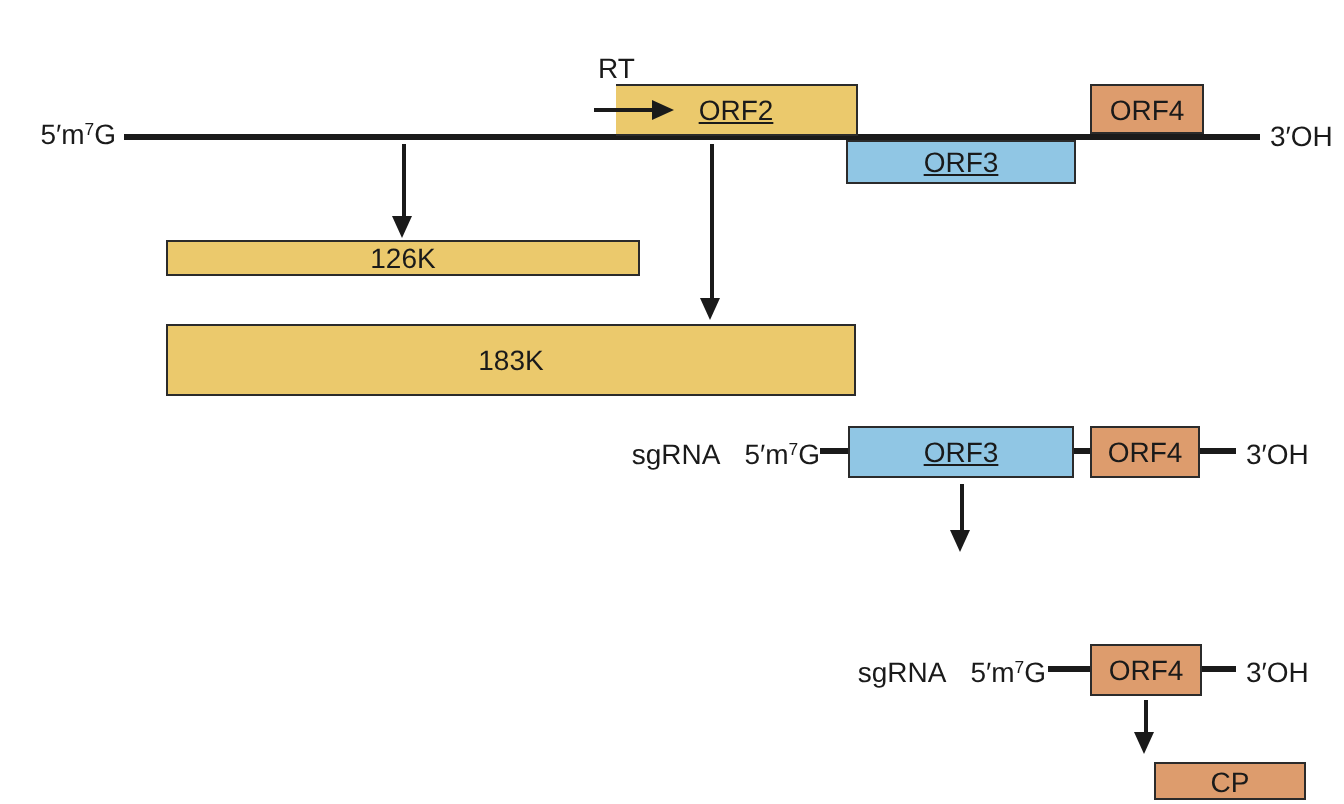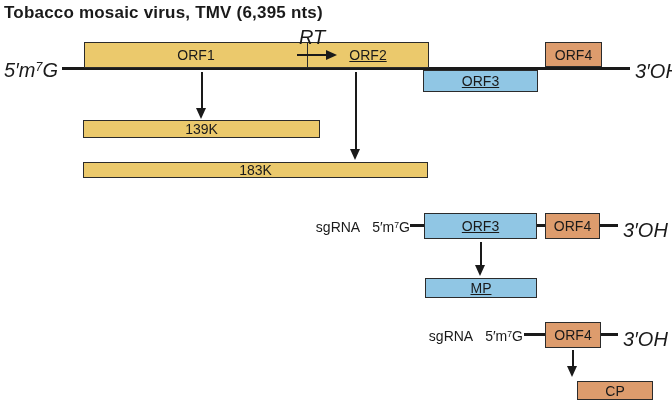--- a/index.html
+++ b/index.html
@@ -1,21 +1,21 @@
 <!DOCTYPE html>
 <html style="--orf-yellow: #EBC96C; --orf-blue: #90C6E4; --orf-orange: #DD9C6D; --ink: #1A1A1A; --box-border: #2B2B2B;"><head>
 <meta charset="utf-8">
 <style>
   html,body{margin:0;padding:0;background:#ffffff;}
   .canvas{
     position:relative;width:672px;height:402px;background:#ffffff;overflow:hidden;
     font-family:"Liberation Sans","DejaVu Sans",sans-serif;color:var(--ink,#1a1a1a);
   }
   .title{position:absolute;left:4px;top:3px;font-size:17px;font-weight:bold;letter-spacing:.2px;}
-  .lbl{position:absolute;font-size:20px;white-space:nowrap;font-style:italic;}
+  .lbl{position:absolute;font-size:14px;white-space:nowrap;}
   .sup{font-size:0.62em;vertical-align:0.5em;}
   .box{
     position:absolute;box-sizing:border-box;border:1.5px solid var(--box-border,#2b2b2b);
     display:flex;align-items:center;justify-content:center;font-size:14px;
   }
   .yellow{background:var(--orf-yellow,#ebc96c);}
   .blue{background:var(--orf-blue,#90c6e4);text-decoration:underline;}
   .orange{background:var(--orf-orange,#dd9c6d);}
   .hline{position:absolute;background:var(--ink,#1a1a1a);}
   .vline{position:absolute;width:2px;background:var(--ink,#1a1a1a);}
@@ -36,21 +36,21 @@
   #rt-label{left:299px;top:26px;}
   #rt-line{left:297px;top:54px;width:29px;height:2px;}
   #rt-head{left:326px;top:50px;}
 
   
   #arrowA-line{left:201px;top:72px;height:38px;}
   #arrowA-head{left:196px;top:108px;}
   #p126k{left:83px;top:120px;width:237px;height:18px;}
   #arrowB-line{left:355px;top:72px;height:78px;}
   #arrowB-head{left:350px;top:149px;}
-  #p183k{left:83px;top:162px;width:345px;height:16px;}
+  #p183k{left:83px;top:162px;width:345px;height:36px;}
 
   
   #sg1-labels{left:0;top:219px;width:410px;}
   #sg1-line-a{left:410px;top:224px;width:14px;height:3px;}
   #sg1-orf3{left:424px;top:213px;width:113px;height:26px;}
   #sg1-line-b{left:537px;top:224px;width:8px;height:3px;}
   #sg1-orf4{left:545px;top:213px;width:55px;height:26px;}
   #sg1-line-c{left:600px;top:224px;width:18px;height:3px;}
   #sg1-oh3{left:623px;top:219px;}
   #arrowC-line{left:480px;top:242px;height:24px;}
@@ -65,58 +65,55 @@
   #sg2-oh3{left:623px;top:328px;}
   #arrowD-line{left:572px;top:350px;height:18px;}
   #arrowD-head{left:567px;top:366px;}
   #cp{left:577px;top:381px;width:76px;height:19px;}
 </style>
 </head>
 <body>
 
 <div class="canvas">
 
-  <div class="title">Tobacco mosaic virus, TMV (6,395 nts)</div>
 
   <div class="hline" id="genome-line"></div>
 
   <div class="lbl" id="cap5-genome"><span>5′m</span><span class="sup">7</span><span>G</span></div>
   <div class="lbl" id="oh3-genome">3′OH</div>
 
-  <div class="box yellow" id="orf1">ORF1</div>
   <div class="box yellow" id="orf2">ORF2</div>
   <div class="box blue" id="orf3-g">ORF3</div>
   <div class="box orange" id="orf4-g">ORF4</div>
 
   <div class="lbl" id="rt-label">RT</div>
   <div class="hline" id="rt-line"></div>
   <div class="head-right" id="rt-head"></div>
 
   <div class="vline" id="arrowA-line"></div>
   <div class="head-down" id="arrowA-head"></div>
-  <div class="box yellow" id="p126k">139K</div>
+  <div class="box yellow" id="p126k">126K</div>
 
   <div class="vline" id="arrowB-line"></div>
   <div class="head-down" id="arrowB-head"></div>
   <div class="box yellow" id="p183k">183K</div>
 
   <div class="sg-labels" id="sg1-labels">
     <span>sgRNA</span>
     <span><span>5′m</span><span class="sup">7</span><span>G</span></span>
   </div>
   <div class="hline" id="sg1-line-a"></div>
   <div class="box blue" id="sg1-orf3">ORF3</div>
   <div class="hline" id="sg1-line-b"></div>
   <div class="box orange" id="sg1-orf4">ORF4</div>
   <div class="hline" id="sg1-line-c"></div>
   <div class="lbl" id="sg1-oh3">3′OH</div>
 
   <div class="vline" id="arrowC-line"></div>
   <div class="head-down" id="arrowC-head"></div>
-  <div class="box blue" id="mp">MP</div>
 
   <div class="sg-labels" id="sg2-labels">
     <span>sgRNA</span>
     <span><span>5′m</span><span class="sup">7</span><span>G</span></span>
   </div>
   <div class="hline" id="sg2-line-a"></div>
   <div class="box orange" id="sg2-orf4">ORF4</div>
   <div class="hline" id="sg2-line-b"></div>
   <div class="lbl" id="sg2-oh3">3′OH</div>
 

